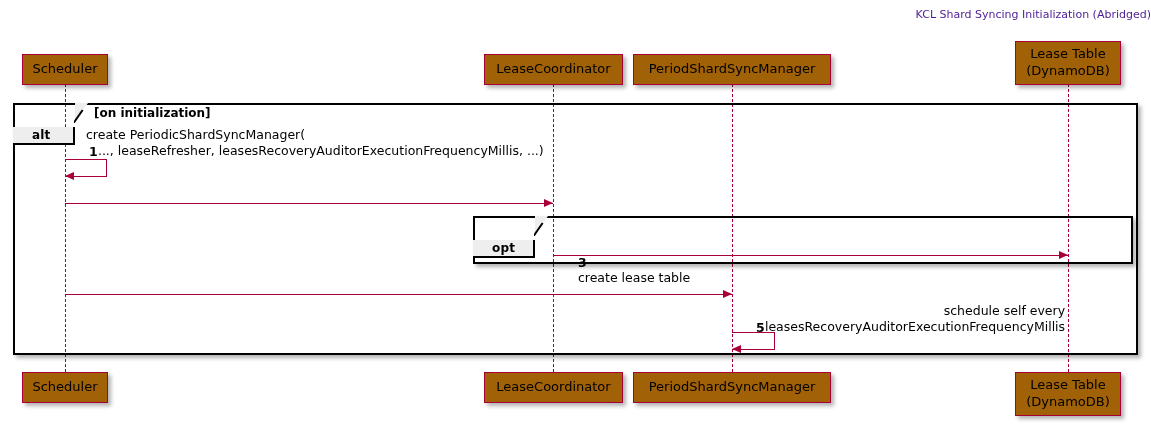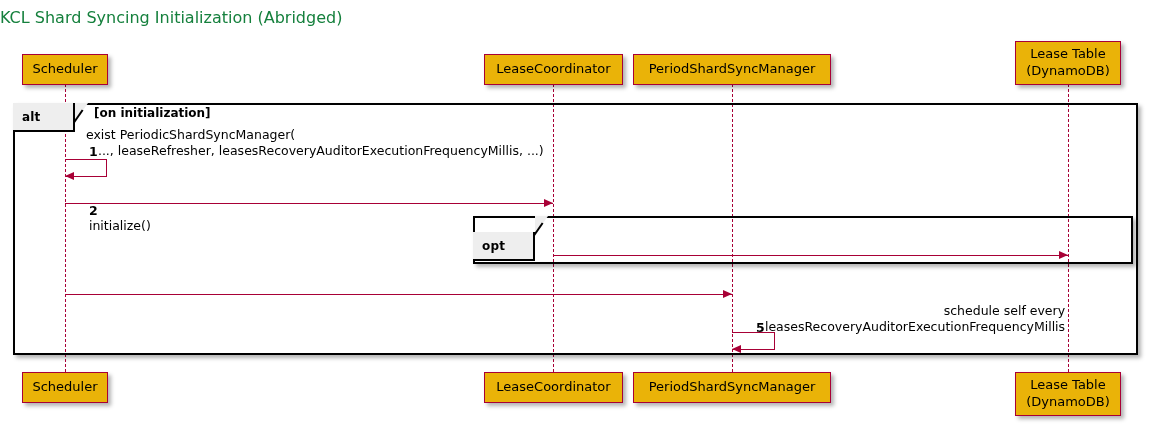--- a/index.html
+++ b/index.html
@@ -13,30 +13,30 @@
     height: 429px;
     background: #FFFFFF;
     font-family: "DejaVu Sans", sans-serif;
     overflow: hidden;
   }
   .title {
     position: absolute;
     left: 0;
     top: 8px;
     width: 1151px;
-    text-align: left;
-    font-size: 16px;
-    color: #15803d;
+    text-align: right;
+    font-size: 11px;
+    color: #4c1d95;
     white-space: nowrap;
   }
   
   .participant {
     position: absolute;
     box-sizing: border-box;
-    background: #eab308;
+    background: #a16207;
     border: 1.5px solid #A80036;
     color: #000000;
     font-size: 13px;
     text-align: center;
     line-height: 1.28;
     display: flex;
     align-items: center;
     justify-content: center;
     box-shadow: 3px 3px 4px rgba(0,0,0,0.30);
     white-space: pre;
@@ -51,31 +51,32 @@
   .frame {
     position: absolute;
     box-sizing: border-box;
     border: 2px solid #000000;
     background: transparent;
     box-shadow: 3px 3px 4px rgba(0,0,0,0.30);
   }
   .frame-tab {
     position: absolute;
     box-sizing: border-box;
-    height: 29px;
+    height: 18px;
     background: #EEEEEE;
     border-right: 2px solid #000000;
     border-bottom: 2px solid #000000;
     color: #000000;
     font-size: 12px;
     font-weight: bold;
     display: flex;
     align-items: center;
-    padding-left: 9px;
+    padding-left: 19px;
     letter-spacing: 0.2px;
+    margin-top: 24px;
   }
   .frame-cond {
     position: absolute;
     font-size: 12px;
     font-weight: bold;
     color: #000000;
     white-space: nowrap;
   }
   
   .arrow-line {
@@ -132,42 +133,42 @@
   <div class="frame-tab" style="left:13px; top:103px; width:62px;">
     <span>alt</span>
   </div>
   <div style="position:absolute; left:75px; top:103px; width:0; height:0; border-left:13px solid #EEEEEE; border-bottom:19px solid transparent;"></div>
   <div style="position:absolute; left:74px; top:102px; width:16px; height:21px; overflow:hidden;">
     <div style="position:absolute; left:-2px; top:-1px; width:20px; height:24px; border-bottom:2px solid #000; transform-origin: left bottom; transform: rotate(-55deg);"></div>
   </div>
   <div class="frame-cond" style="left:94px; top:106px;">[on initialization]</div>
 
   <div class="msg-label" style="left:73px; top:128px;">
-    <span class="msg-num">1</span><span style="display:inline-block; position:absolute; left:13px; top:-1px;">exist PeriodicShardSyncManager(
+    <span class="msg-num">1</span><span style="display:inline-block; position:absolute; left:13px; top:-1px;">create PeriodicShardSyncManager(
    ..., leaseRefresher, leasesRecoveryAuditorExecutionFrequencyMillis, ...)</span>
   </div>
   <div class="self-loop" style="left:65px; top:159px; width:42px; height:18px;"></div>
   <div class="arrow-head left" style="left:65px; top:172px;"></div>
 
-  <div class="msg-label" style="left:73px; top:187px;">
-    <span class="msg-num">2</span>
-    <span>initialize()</span>
-  </div>
   <div class="arrow-line" style="left:65px; top:203px; width:488px;"></div>
   <div class="arrow-head right" style="left:544px; top:199px;"></div>
 
   <div class="frame" style="left:473px; top:216px; width:660px; height:48px;"></div>
-  <div class="frame-tab" style="left:473px; top:232px; width:62px;">
+  <div class="frame-tab" style="left:473px; top:216px; width:62px;">
     <span>opt</span>
   </div>
   <div style="position:absolute; left:535px; top:216px; width:0; height:0; border-left:13px solid #EEEEEE; border-bottom:19px solid transparent;"></div>
   <div style="position:absolute; left:534px; top:215px; width:16px; height:21px; overflow:hidden;">
     <div style="position:absolute; left:-2px; top:-1px; width:20px; height:24px; border-bottom:2px solid #000; transform-origin: left bottom; transform: rotate(-55deg);"></div>
   </div>
 
+  <div class="msg-label" style="left:562px; top:239px;">
+    <span class="msg-num">3</span>
+    <span>create lease table</span>
+  </div>
   <div class="arrow-line" style="left:553px; top:255px; width:515px;"></div>
   <div class="arrow-head right" style="left:1059px; top:251px;"></div>
 
   <div class="arrow-line" style="left:65px; top:294px; width:667px;"></div>
   <div class="arrow-head right" style="left:723px; top:290px;"></div>
 
   <div class="msg-label" style="left:740px; top:304px;">
     <span class="msg-num">5</span><span style="display:inline-block; position:absolute; left:13px; top:-1px;text-align:right;">schedule self every
    leasesRecoveryAuditorExecutionFrequencyMillis</span>
   </div>

